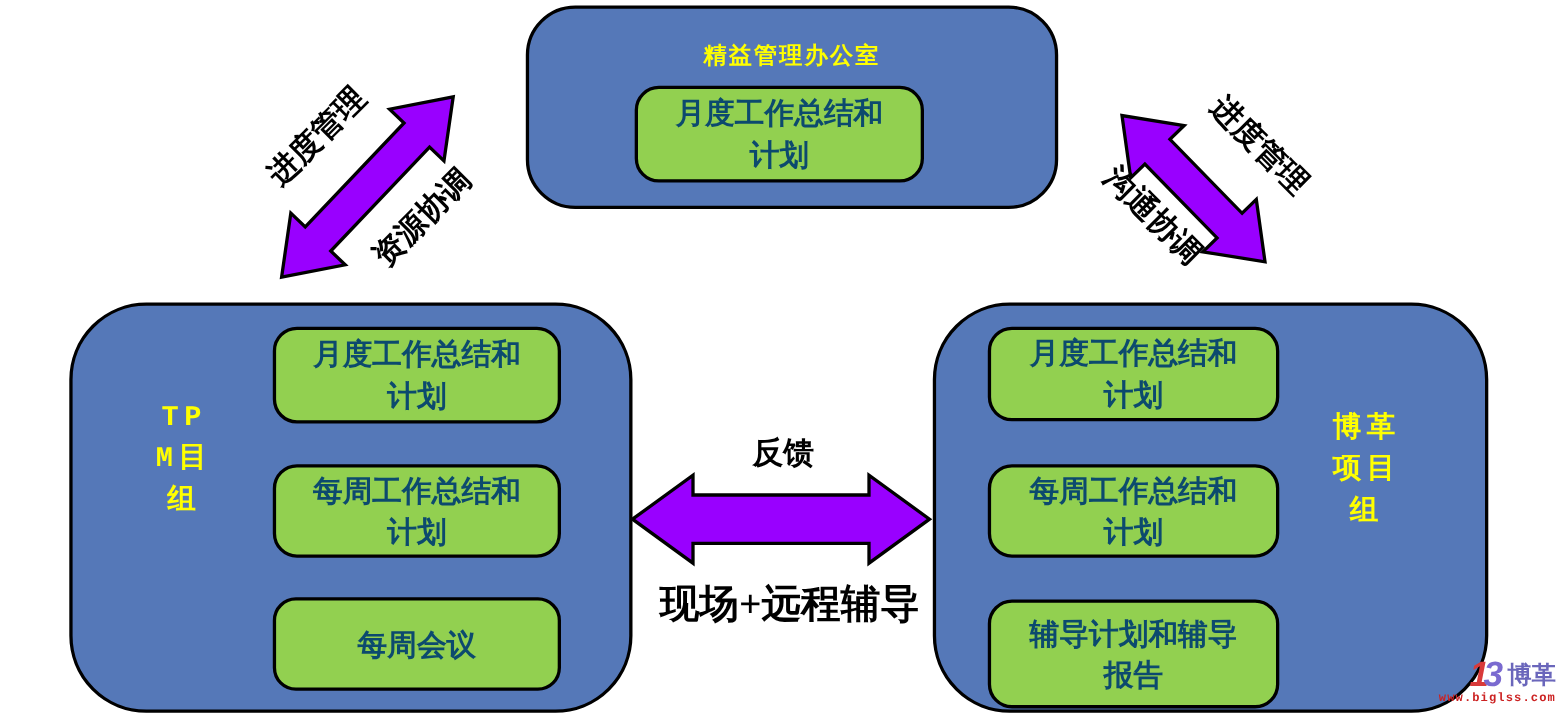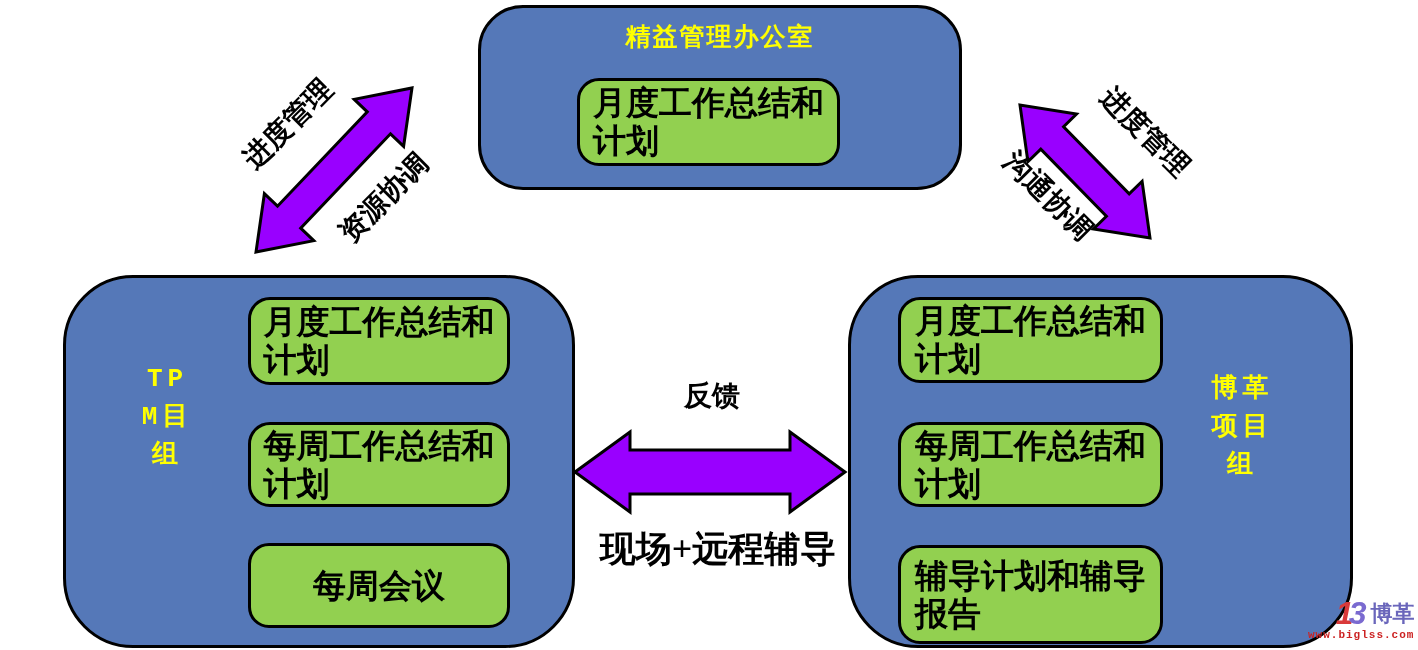--- a/index.html
+++ b/index.html
@@ -15,53 +15,53 @@
     box-sizing:border-box; z-index:2;
   }
   .panel-top   { left:478px; top:5px;   width:484px; height:185px; border-radius:45px; }
   .panel-left  { left:63px;  top:275px; width:512px; height:373px; border-radius:70px; }
   .panel-right { left:848px; top:275px; width:505px; height:373px; border-radius:70px; }
 
   .panel-title {
     position:absolute; z-index:3; color:#ffff00; font-weight:bold;
     text-align:center; letter-spacing:2px;
   }
-  .title-top  { left:478px; top:20px; width:484px; font-size:25px; }
+  .title-top  { left:478px; top:36px; width:484px; font-size:21px; }
   .side-title {
     font-size:26px; line-height:38px; white-space:pre-line; letter-spacing:5px;
   }
   .title-tpm  { left:105px;  top:360px; width:125px;font-family:Liberation Mono, monospace; }
   .title-boge { left:1180px; top:368px; width:125px; }
 
   .green-box {
     position:absolute; z-index:3; background:#92d050; border:3px solid #000;
     border-radius:22px; box-sizing:border-box;
     display:flex; align-items:center; justify-content:center;
   }
   .green-box span {
-    font-family:"Liberation Serif", serif; font-weight:bold; color:#000000;
-    font-size:33px; line-height:38px; white-space:pre-line;
+    font-family:"Liberation Serif", serif; font-weight:bold; color:#0c4a6e;
+    font-size:27px; line-height:38px; text-align:center; white-space:pre-line;
   }
   .g-top { left:577px; top:78px;  width:263px; height:88px; }
   .g-l1  { left:248px; top:297px; width:262px; height:88px; }
   .g-l2  { left:248px; top:422px; width:262px; height:85px; }
   .g-l3  { left:248px; top:543px; width:262px; height:85px;border-radius:21px; }
   .g-r1  { left:898px; top:297px; width:265px; height:86px; }
   .g-r2  { left:898px; top:422px; width:265px; height:85px; }
   .g-r3  { left:898px; top:545px; width:265px; height:99px; }
 
   .arrow-label {
     position:absolute; z-index:4; color:#000; white-space:nowrap;
     font-family:"Liberation Serif", serif; font-weight:bold; font-size:28px;
   }
   .lab-l-top { left:288px;  top:124px; transform:translate(-50%,-50%) rotate(-45deg); }
   .lab-l-bot { left:384px;  top:198px; transform:translate(-50%,-50%) rotate(-45deg); }
   .lab-r-top { left:1145px; top:132px; transform:translate(-50%,-50%) rotate(45deg); }
   .lab-r-bot { left:1048px; top:196px; transform:translate(-50%,-50%) rotate(45deg); }
-  .lab-c-top { left:712px;  top:396px; transform:translate(-50%,-50%); }
+  .lab-c-top { left:712px;  top:412px; transform:translate(-50%,-50%); }
   .lab-c-bot { left:718px;  top:549px; transform:translate(-50%,-50%); font-size:36px; }
 
   .logo { position:absolute; left:1308px; top:596px; z-index:5; text-align:right; }
   .logo-row { display:flex; align-items:flex-end; justify-content:flex-end; height:32px; }
   .logo-mark { font-weight:bold; font-style:italic; font-size:32px; line-height:30px; }
   .logo-mark .m-red    { color:#d93a3a; }
   .logo-mark .m-purple { color:#7a6ad0; margin-left:-5px; }
   .logo-name { color:#6a66bb; font-weight:bold; font-size:22px; line-height:28px; margin-left:4px; }
   .logo-url  { color:#cc2222; font-weight:bold; font-size:11px; letter-spacing:1px;
                font-family:"Liberation Mono", monospace; margin-top:1px; }

